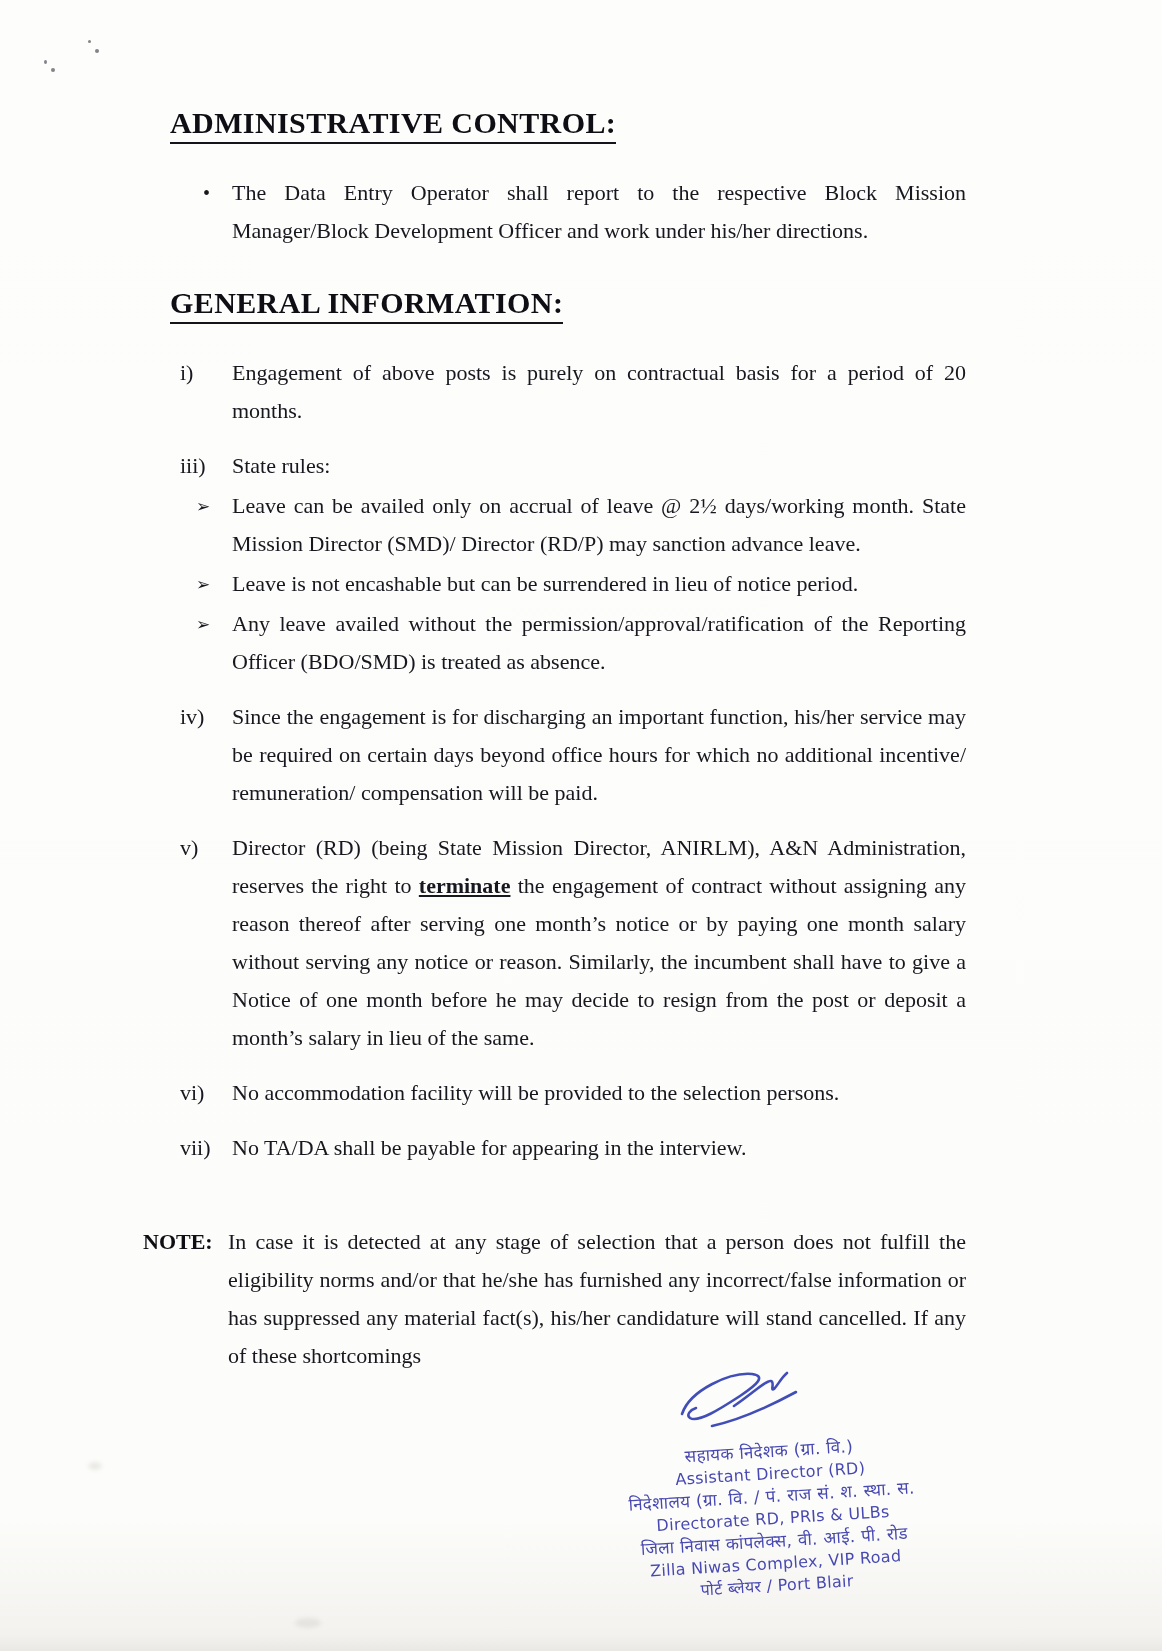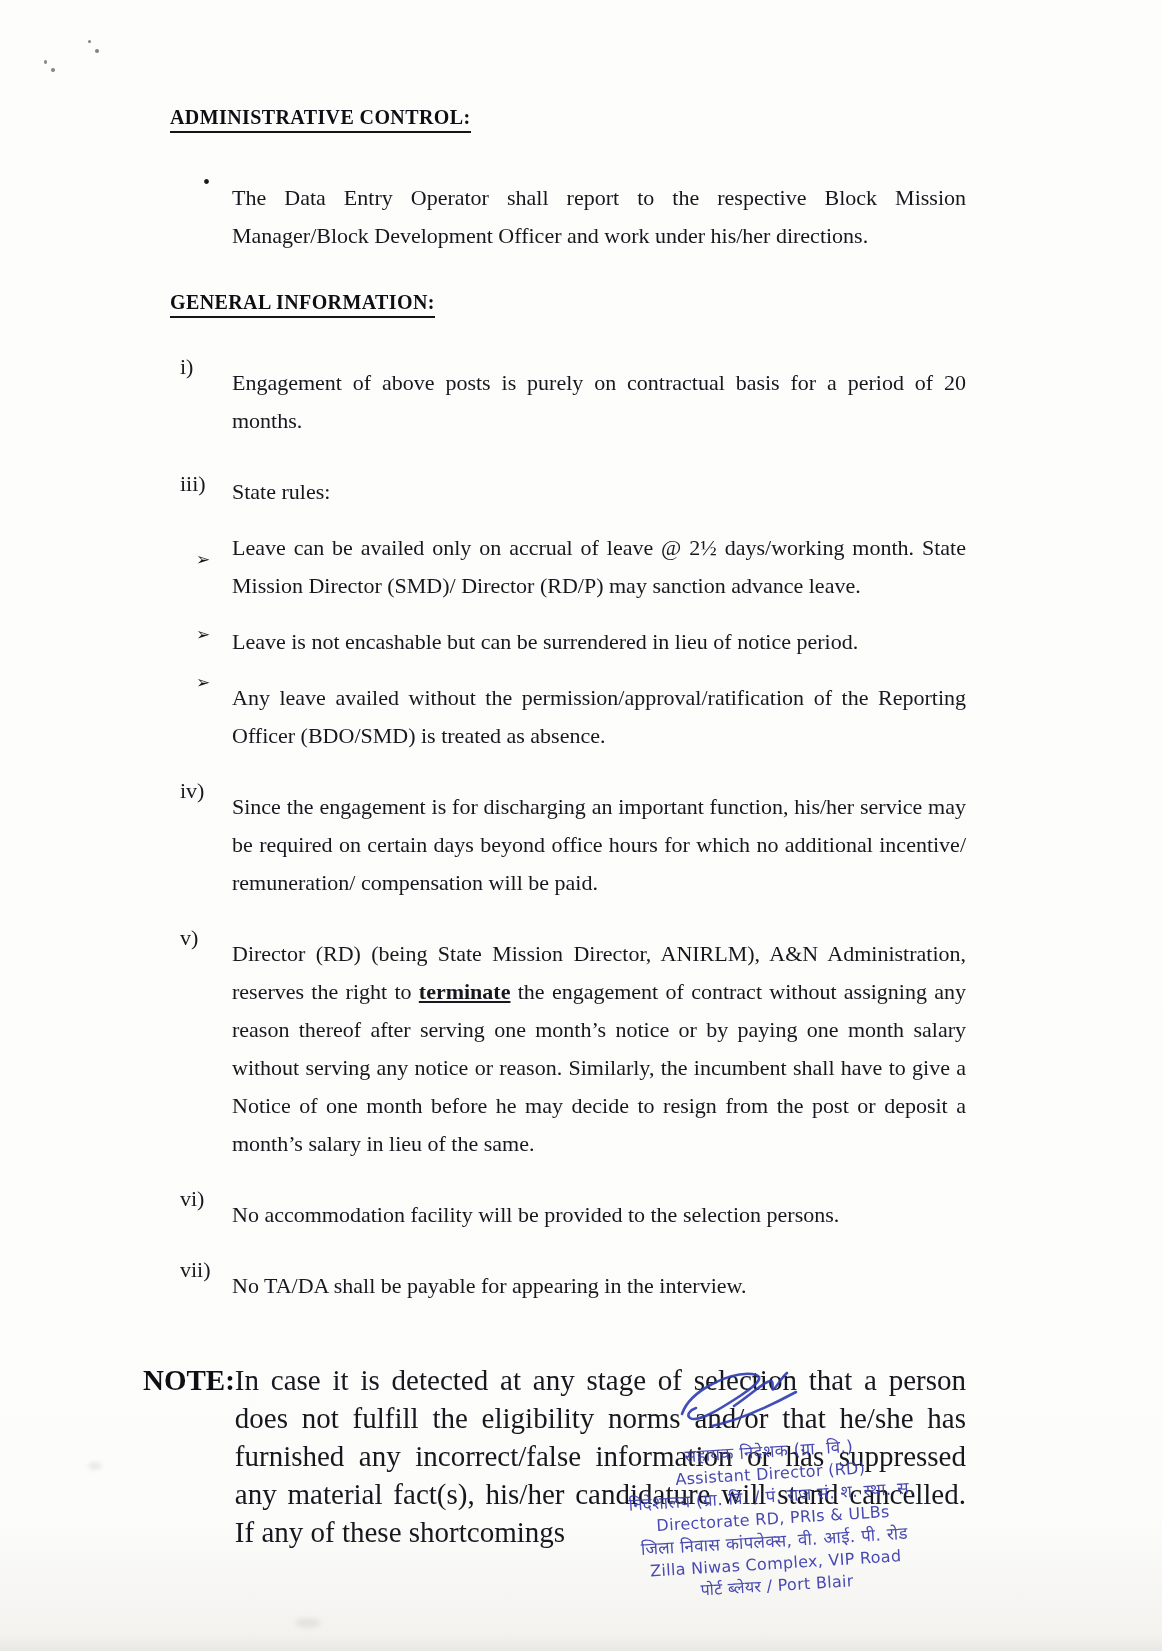--- a/index.html
+++ b/index.html
@@ -15,21 +15,21 @@
     position:absolute;inset:0;
     background:linear-gradient(180deg,#fdfdfc 0%, #fcfcfa 92%, #f3f2ef 99%, #e9e8e4 100%);
   }
   .content{
     position:absolute;
     left:170px; top:106px;
     width:796px;
   }
   .heading{
     font-weight:bold;
-    font-size:20px;
+    font-size:30px;
     letter-spacing:.4px;
     color:#0e0e14;
     margin:0 0 30px 0;
   }
   .heading .underlined{
     display:inline-block;
     border-bottom:2.6px solid #14141a;
     padding-bottom:2px;
   }
   .para-row{
@@ -41,31 +41,30 @@
   .marker-col{
     flex:0 0 62px;
     box-sizing:border-box;
   }
   .marker-num{ padding-left:10px; }
   .marker-bullet{ padding-left:33px; font-size:20px; }
   .marker-arrow{ padding-left:26px; font-family:"DejaVu Sans",sans-serif; font-size:17px; line-height:38px; }
   .para-text{
     flex:1;
     text-align:justify;
-    margin-top:16px;
   }
   .item{ margin-bottom:17px; }
-  .item-tight{ margin-bottom:2px;align-items:center; }
+  .item-tight{ margin-bottom:2px; }
   .section-gap{ margin-bottom:36px; }
   .bold{ font-weight:bold;text-decoration:underline; }
   .note-block{
     display:flex;
     margin-left:-27px;
     margin-top:56px;
-    font-size:29px;
+    font-size:22px;
     line-height:38px;
   }
   .note-label{
     flex:0 0 85px;
     font-weight:bold;
     color:#0e0e14;
   }
   .note-text{ flex:1; text-align:justify; }
   
   .signature{

